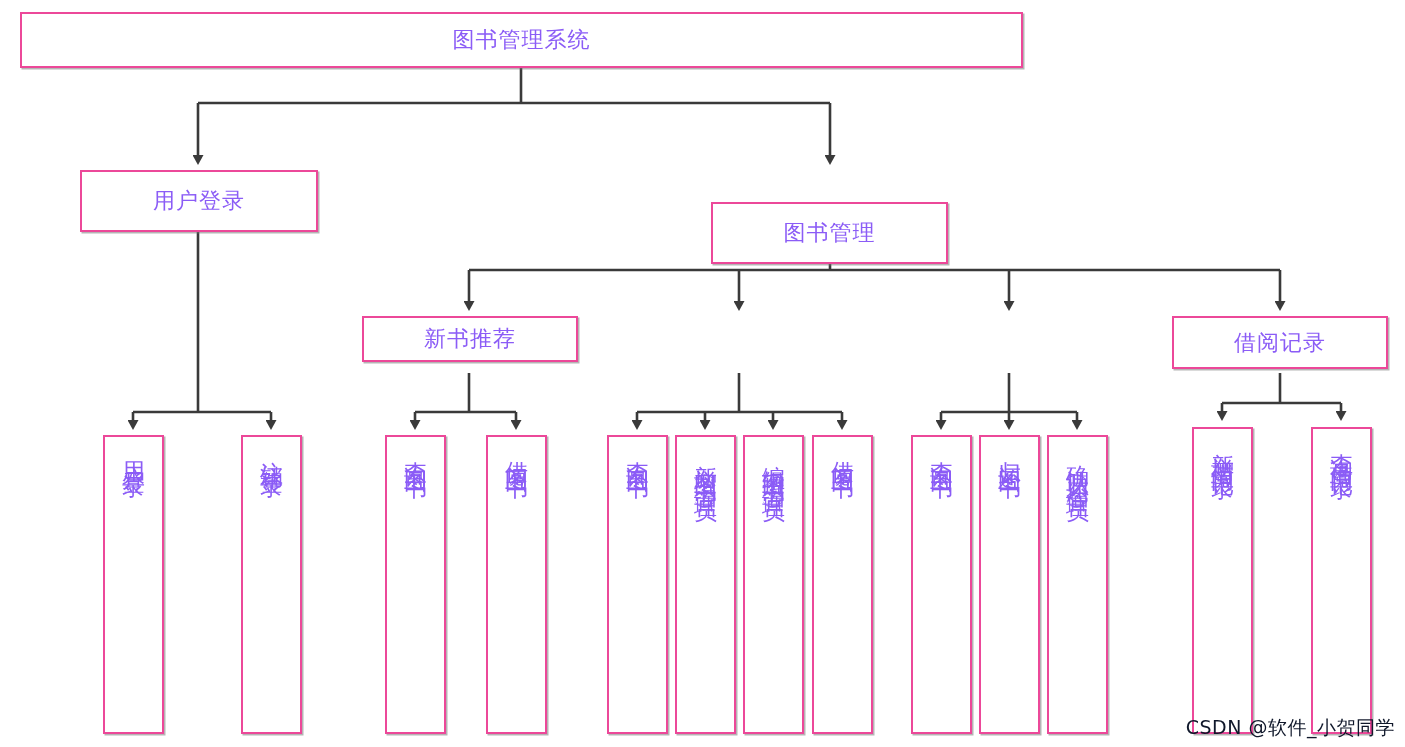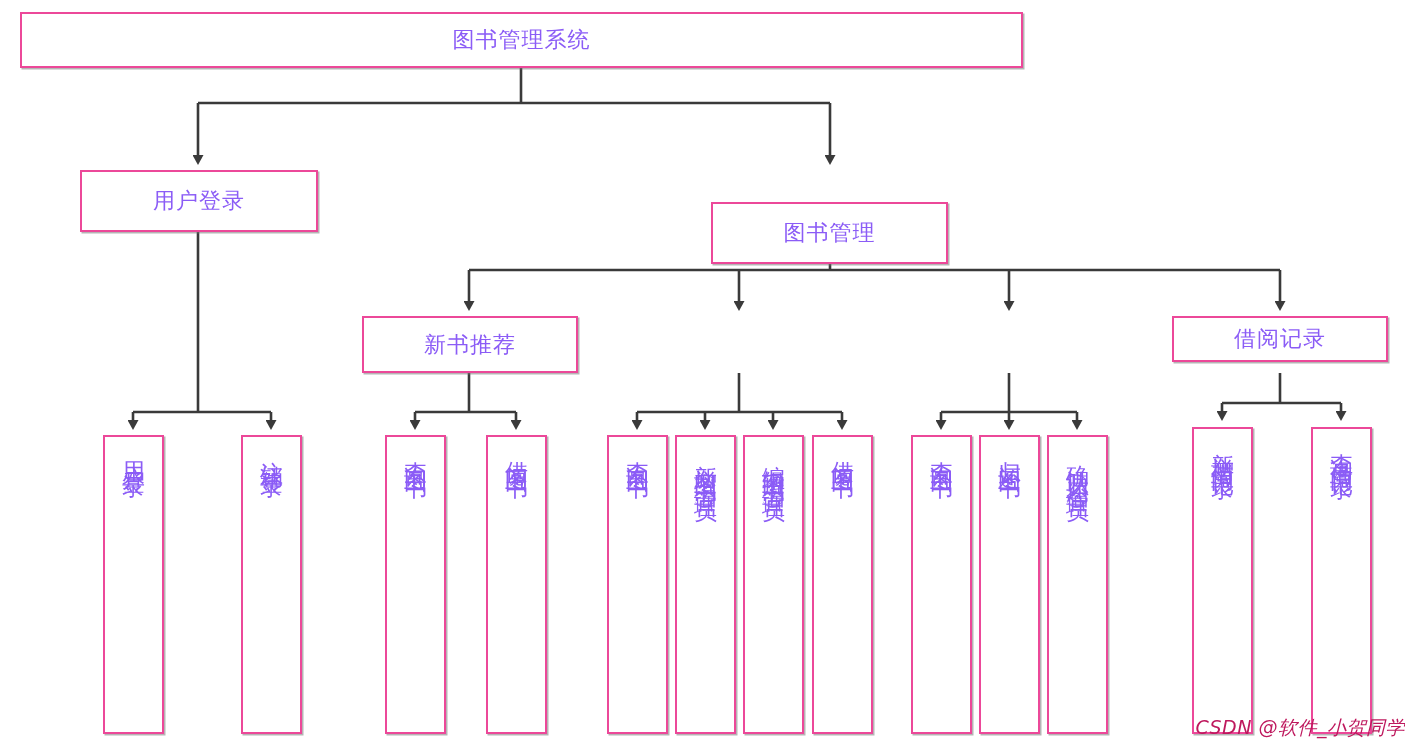--- a/index.html
+++ b/index.html
@@ -33,27 +33,26 @@
   .vert .lbl{
     writing-mode:vertical-rl;
     text-orientation:upright;
     font-size:23px;
     letter-spacing:5px;
     line-height:1;
   }
   .vert.mid .lbl{padding-top:4px;}
   .watermark{
     position:absolute;
-    right:0;bottom:6px;
+    right:10px;bottom:6px;
     font-size:19px;
-    color:#be185d;
+    color:#0f172a;
     letter-spacing:.5px;
     white-space:nowrap;
     pointer-events:none;
-    font-style:italic;
   }
 </style>
 </head>
 <body>
 
 <div id="stage">
 
   <svg id="wires" viewBox="0 0 1405 747" xmlns="http://www.w3.org/2000/svg">
     <defs>
       <marker id="arrow" markerWidth="10" markerHeight="11" refX="1" refY="5.5" orient="auto" markerUnits="userSpaceOnUse">
@@ -108,24 +107,24 @@
     <span class="lbl">图书管理系统</span>
   </div>
 
   <div class="node horiz" style="left:80px;top:170px;width:238px;height:62px;">
     <span class="lbl">用户登录</span>
   </div>
   <div class="node horiz" style="left:711px;top:170px;width:237px;height:62px;margin-top:32px;">
     <span class="lbl">图书管理</span>
   </div>
 
-  <div class="node horiz" style="left:362px;top:316px;width:216px;height:57px;">
+  <div class="node horiz" style="left:362px;top:316px;width:216px;height:46px;">
     <span class="lbl">新书推荐</span>
   </div>
-  <div class="node horiz" style="left:1172px;top:316px;width:216px;height:46px;">
+  <div class="node horiz" style="left:1172px;top:316px;width:216px;height:53px;">
     <span class="lbl">借阅记录</span>
   </div>
 
   <div class="node vert" style="left:103px;top:435px;width:61px;height:299px;">
     <span class="lbl">用户登录</span>
   </div>
   <div class="node vert" style="left:241px;top:435px;width:61px;height:299px;">
     <span class="lbl">注销登录</span>
   </div>
 

